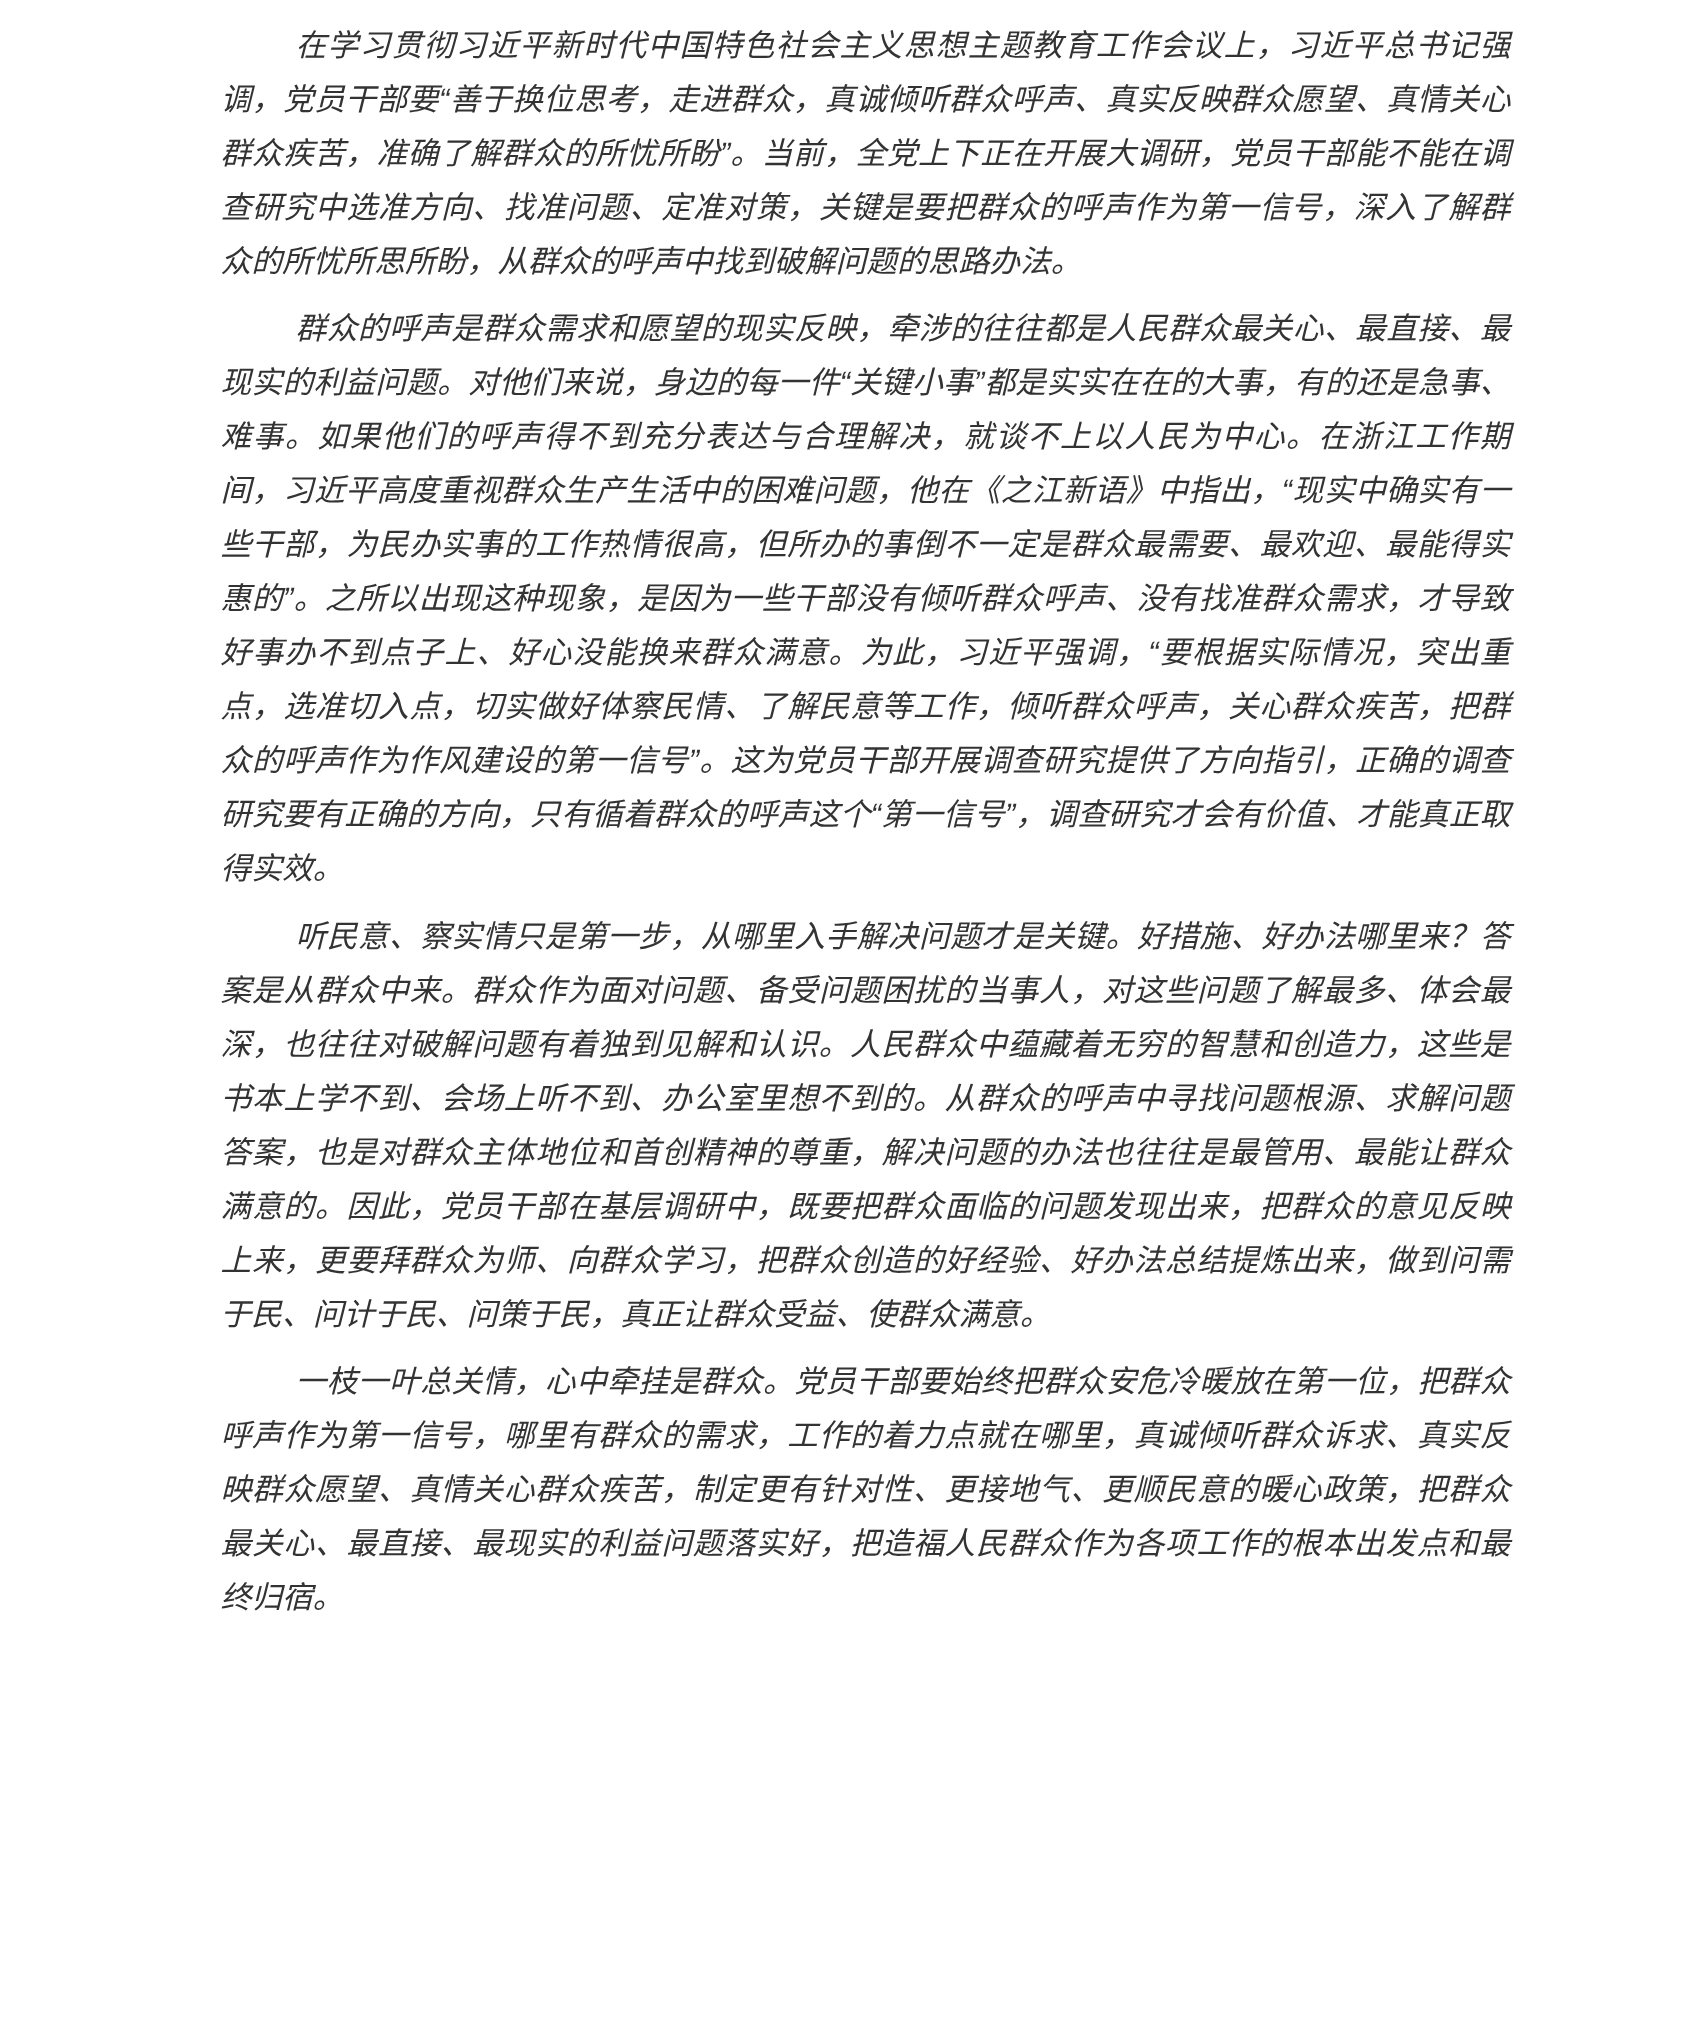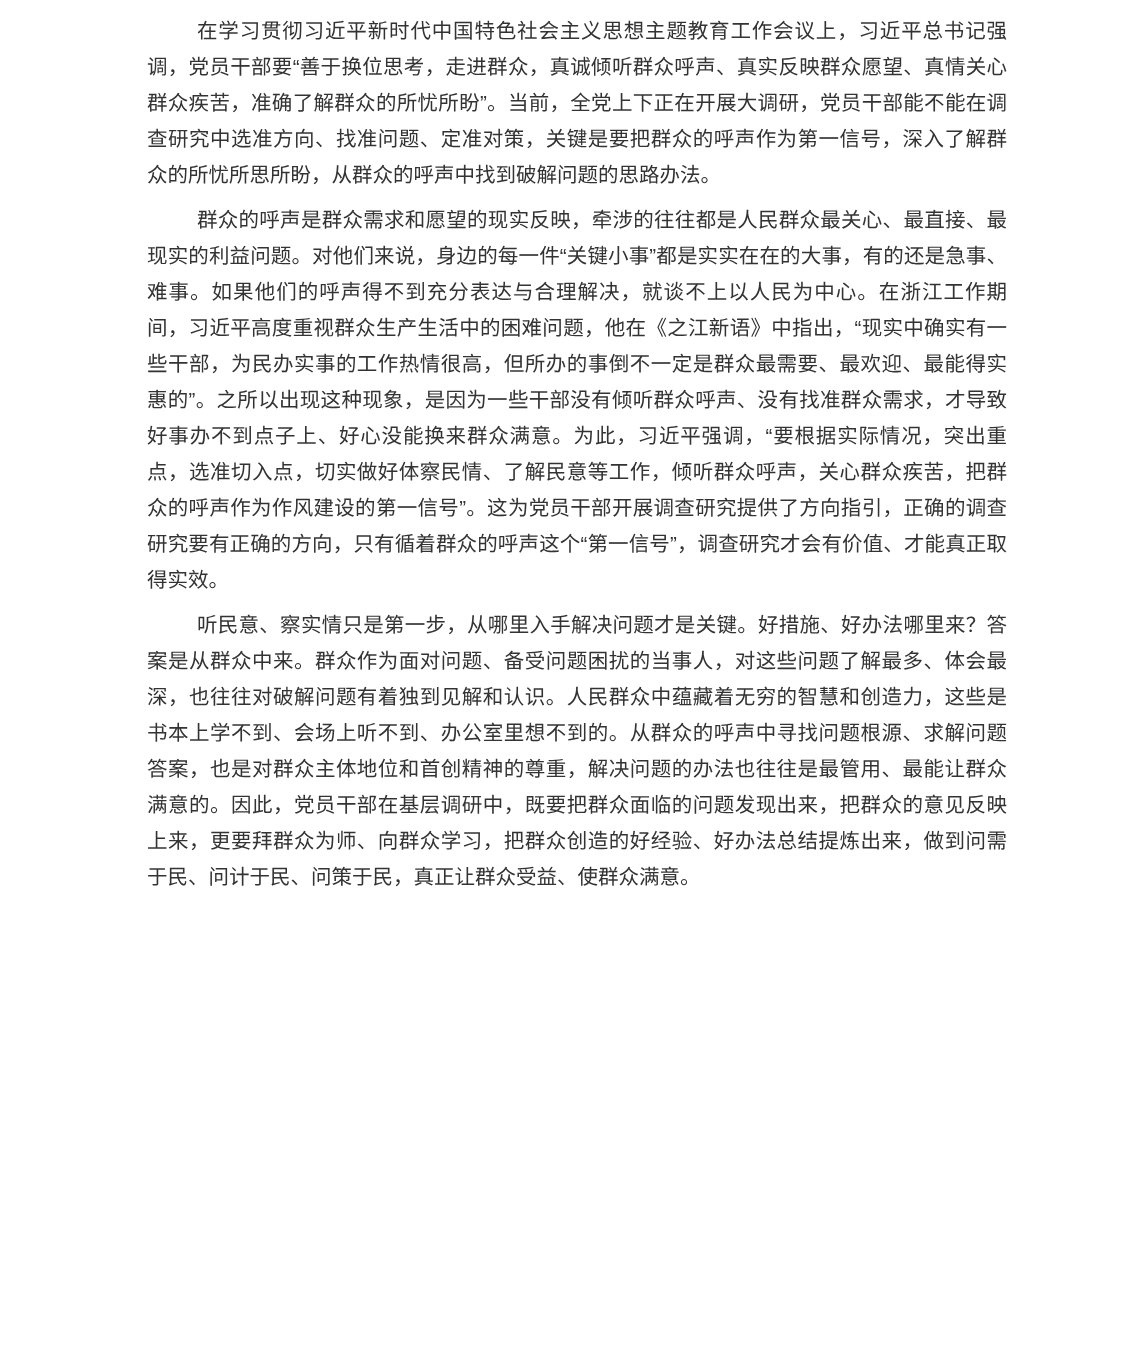--- a/index.html
+++ b/index.html
@@ -12,20 +12,21 @@
     height: 1346px;
     overflow: hidden;
     font-family: "Liberation Sans", sans-serif;
   }
   .doc-page {
     box-sizing: border-box;
     width: 1138px;
     height: 1346px;
     padding: 13px 131px 34px 147px; 
     background: #ffffff;
+    font-style: italic;
   }
   .doc-page p.para {
     margin: 0 0 9px 0;
     font-size: 20.5px;
     line-height: 36px;
     color: #333333;
     text-align: justify;
     text-justify: inter-ideograph;
     text-indent: 50px;           
     letter-spacing: 0;
@@ -36,13 +37,14 @@
     margin-bottom: 0;
   }
 </style>
 </head>
 <body>
 
 <div class="doc-page">
   <p class="para">在学习贯彻习近平新时代中国特色社会主义思想主题教育工作会议上，习近平总书记强调，党员干部要“善于换位思考，走进群众，真诚倾听群众呼声、真实反映群众愿望、真情关心群众疾苦，准确了解群众的所忧所盼”。当前，全党上下正在开展大调研，党员干部能不能在调查研究中选准方向、找准问题、定准对策，关键是要把群众的呼声作为第一信号，深入了解群众的所忧所思所盼，从群众的呼声中找到破解问题的思路办法。</p>
   <p class="para">群众的呼声是群众需求和愿望的现实反映，牵涉的往往都是人民群众最关心、最直接、最现实的利益问题。对他们来说，身边的每一件“关键小事”都是实实在在的大事，有的还是急事、难事。如果他们的呼声得不到充分表达与合理解决，就谈不上以人民为中心。在浙江工作期间，习近平高度重视群众生产生活中的困难问题，他在《之江新语》中指出，“现实中确实有一些干部，为民办实事的工作热情很高，但所办的事倒不一定是群众最需要、最欢迎、最能得实惠的”。之所以出现这种现象，是因为一些干部没有倾听群众呼声、没有找准群众需求，才导致好事办不到点子上、好心没能换来群众满意。为此，习近平强调，“要根据实际情况，突出重点，选准切入点，切实做好体察民情、了解民意等工作，倾听群众呼声，关心群众疾苦，把群众的呼声作为作风建设的第一信号”。这为党员干部开展调查研究提供了方向指引，正确的调查研究要有正确的方向，只有循着群众的呼声这个“第一信号”，调查研究才会有价值、才能真正取得实效。</p>
   <p class="para">听民意、察实情只是第一步，从哪里入手解决问题才是关键。好措施、好办法哪里来？答案是从群众中来。群众作为面对问题、备受问题困扰的当事人，对这些问题了解最多、体会最深，也往往对破解问题有着独到见解和认识。人民群众中蕴藏着无穷的智慧和创造力，这些是书本上学不到、会场上听不到、办公室里想不到的。从群众的呼声中寻找问题根源、求解问题答案，也是对群众主体地位和首创精神的尊重，解决问题的办法也往往是最管用、最能让群众满意的。因此，党员干部在基层调研中，既要把群众面临的问题发现出来，把群众的意见反映上来，更要拜群众为师、向群众学习，把群众创造的好经验、好办法总结提炼出来，做到问需于民、问计于民、问策于民，真正让群众受益、使群众满意。</p>
+  <p class="para">一枝一叶总关情，心中牵挂是群众。党员干部要始终把群众安危冷暖放在第一位，把群众呼声作为第一信号，哪里有群众的需求，工作的着力点就在哪里，真诚倾听群众诉求、真实反映群众愿望、真情关心群众疾苦，制定更有针对性、更接地气、更顺民意的暖心政策，把群众最关心、最直接、最现实的利益问题落实好，把造福人民群众作为各项工作的根本出发点和最终归宿。</p>
 </div>
 
 </body></html>

